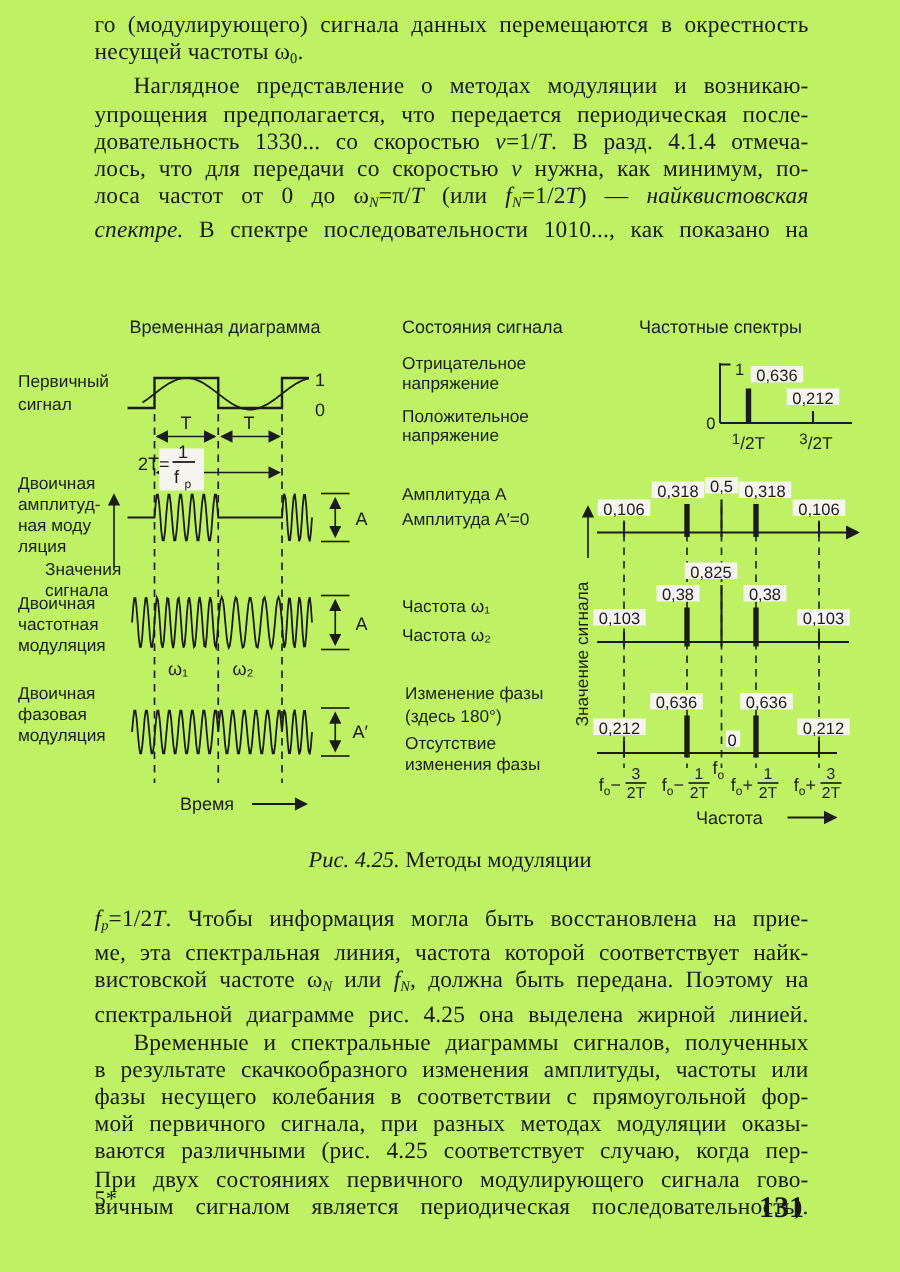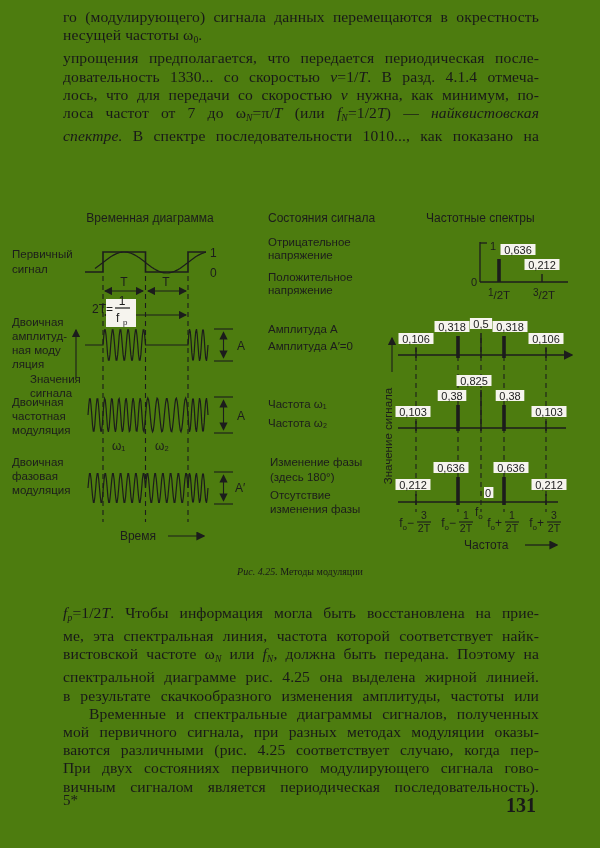--- a/index.html
+++ b/index.html
@@ -1,53 +1,54 @@
 <!DOCTYPE html>
 <html><head>
 <meta charset="utf-8">
 <style>
   html,body{margin:0;padding:0;}
   body{width:600px;height:848px;background:#f6f4ee;overflow:hidden;}
-  .page{position:relative;width:600px;height:848px;background:#4d7c0f;color:#191919;
+  .page{position:relative;width:600px;height:848px;background:#bef264;color:#191919;
         font-family:"Liberation Serif","DejaVu Serif",serif;}
   .textblock{position:absolute;left:63px;width:476px;font-size:15.6px;line-height:18.2px;
              letter-spacing:.1px;}
   .top{top:8px;}
   .bottom{top:604px;}
   .tl{white-space:normal;}
   .tl.j{text-align:justify;text-align-last:justify;}
   .tl.in{text-indent:26px;}
   .i{font-style:italic;}
   .sub{font-size:62%;vertical-align:-0.3em;}
   .isub{font-size:62%;vertical-align:-0.3em;font-style:italic;}
-  .caption{position:absolute;left:0;top:566px;width:600px;text-align:center;font-size:10px;}
+  .caption{position:absolute;left:0;top:566px;width:600px;text-align:center;font-size:15px;}
   .caption .tl{text-align:center;}
   .figure{position:absolute;left:0;top:200px;}
   .figure text{font-family:"Liberation Sans","DejaVu Sans",sans-serif;fill:#1c1c1c;}
   .flabel{font-size:11.5px;}
   .fhead{font-size:12px;}
   .fsmall{font-size:8px;}
   .fval{font-size:11px;}
   .fmath{font-size:12px;}
   .stroke{stroke:#1c1c1c;fill:none;}
   .footer-left{position:absolute;left:63px;top:792px;font-size:15px;}
   .page-number{position:absolute;right:64px;top:794px;font-size:20px;font-weight:bold;}
 </style>
 </head>
 <body>
 
 <div class="page">
 
   <div class="textblock top">
       <div class="tl j"><span>го (модулирующего) сигнала данных перемещаются в окрестность</span></div>
       <div class="tl"><span>несущей частоты ω</span><span class="sub">0</span><span>.</span></div>
+      <div class="tl j in"><span>Наглядное представление о методах модуляции и возникаю-</span></div>
       <div class="tl j"><span>упрощения предполагается, что передается периодическая после-</span></div>
       <div class="tl j"><span>довательность 1330... со скоростью </span><span class="i">v</span><span>=1/</span><span class="i">T</span><span>. В разд. 4.1.4 отмеча-</span></div>
       <div class="tl j"><span>лось, что для передачи со скоростью </span><span class="i">v</span><span> нужна, как минимум, по-</span></div>
-      <div class="tl j"><span>лоса частот от 7 до ω</span><span class="isub">N</span><span>=π/</span><span class="i">T</span><span> (или </span><span class="i">f</span><span class="isub">N</span><span>=1/2</span><span class="i">T</span><span>) — </span><span class="i">найквистовская</span></div>
+      <div class="tl j"><span>лоса частот от 0 до ω</span><span class="isub">N</span><span>=π/</span><span class="i">T</span><span> (или </span><span class="i">f</span><span class="isub">N</span><span>=1/2</span><span class="i">T</span><span>) — </span><span class="i">найквистовская</span></div>
       <div class="tl j"><span class="i">спектре.</span><span> В спектре последовательности 1010..., как показано на</span></div>
     </div>
 
   <svg class="figure" width="600" height="362" viewBox="0 0 600 362">
     <defs>
       <marker id="ar" viewBox="0 0 10 10" refX="8.5" refY="5" markerWidth="7.5" markerHeight="7.5" orient="auto-start-reverse">
         <path d="M0 0 L10 5 L0 10 z" fill="#1c1c1c"></path>
       </marker>
     </defs>
 
@@ -240,22 +241,23 @@
 
   <div class="caption">
       <div class="tl"><span class="i">Рис. 4.25.</span><span> Методы модуляции</span></div>
     </div>
 
   <div class="textblock bottom">
       <div class="tl j"><span class="i">f</span><span class="isub">p</span><span>=1/2</span><span class="i">T</span><span>. Чтобы информация могла быть восстановлена на прие-</span></div>
       <div class="tl j"><span>ме, эта спектральная линия, частота которой соответствует найк-</span></div>
       <div class="tl j"><span>вистовской частоте ω</span><span class="isub">N</span><span> или </span><span class="i">f</span><span class="isub">N</span><span>, должна быть передана. Поэтому на</span></div>
       <div class="tl j"><span>спектральной диаграмме рис. 4.25 она выделена жирной линией.</span></div>
+      <div class="tl j in"><span>Временные и спектральные диаграммы сигналов, полученных</span></div>
       <div class="tl j"><span>в результате скачкообразного изменения амплитуды, частоты или</span></div>
-      <div class="tl j in"><span>Временные и спектральные диаграммы сигналов, полученных</span></div>
+      <div class="tl j"><span>фазы несущего колебания в соответствии с прямоугольной фор-</span></div>
       <div class="tl j"><span>мой первичного сигнала, при разных методах модуляции оказы-</span></div>
       <div class="tl j"><span>ваются различными (рис. 4.25 соответствует случаю, когда пер-</span></div>
       <div class="tl j"><span>При двух состояниях первичного модулирующего сигнала гово-</span></div>
       <div class="tl j"><span>вичным сигналом является периодическая последовательность).</span></div>
     </div>
 
   <div class="footer-left">5*</div>
   <div class="page-number">131</div>
 </div>
 

